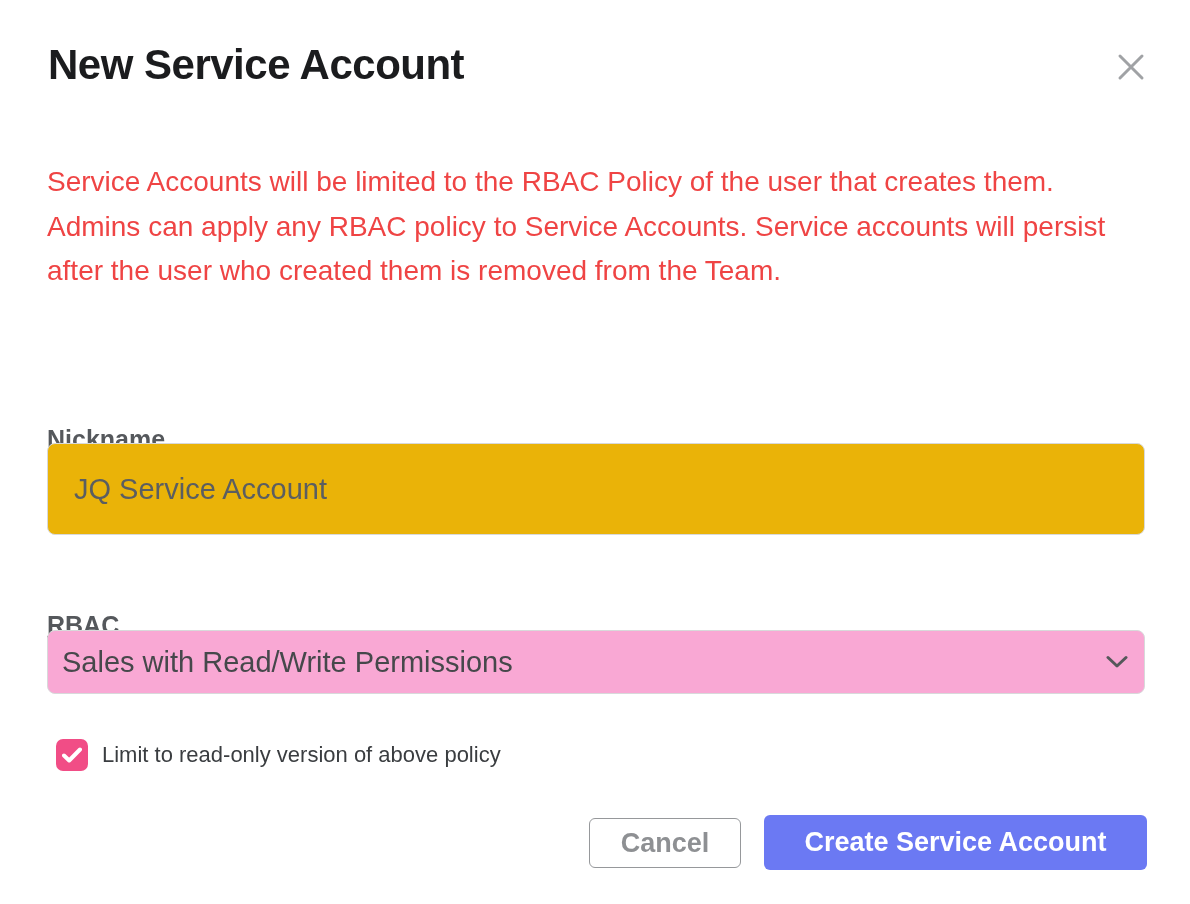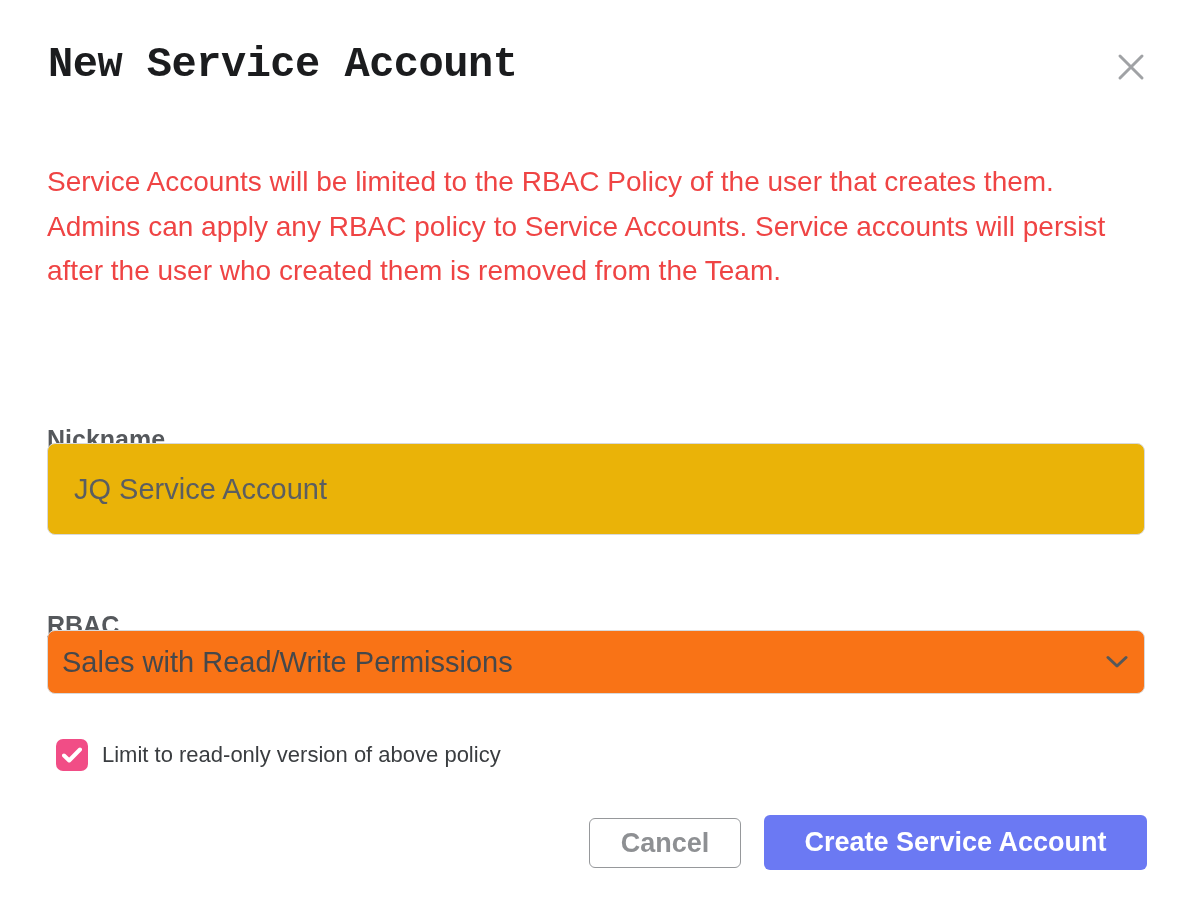--- a/index.html
+++ b/index.html
@@ -7,21 +7,21 @@
   body {
     width: 1190px; height: 904px;
     font-family: "Liberation Sans", sans-serif;
     position: relative; overflow: hidden;
   }
   .modal { position: relative; width: 1190px; height: 904px; background: #fff; }
 
   .modal-title {
     position: absolute; left: 48px; top: 40px;
     font-size: 42px; font-weight: 800; letter-spacing: -0.5px;
-    color: #1b1c1e; line-height: 50px; font-family: Liberation Mono, monospace;
+    color: #1b1c1e; line-height: 50px;
   }
 
   .close-btn {
     position: absolute; left: 1110px; top: 46px;
     width: 42px; height: 42px;
     background: none; border: none; cursor: pointer;
     display: flex; align-items: center; justify-content: center;
   }
 
   .modal-description {
@@ -42,21 +42,21 @@
     border: 1px solid #d8d9da; border-radius: 8px;
     padding: 0 26px; font-size: 29px; color: #5b5e61;
     font-family: "Liberation Sans", sans-serif;
     background: #eab308; outline: none;
   }
 
   .rbac-select {
     position: absolute; left: 47px; top: 630px;
     width: 1098px; height: 64px;
     border: 1px solid #d8d9da; border-radius: 8px;
-    background: #f97316; cursor: pointer;
+    background: #f9a8d4; cursor: pointer;
     display: flex; align-items: center;
     padding: 0 48px 0 14px;
   }
   .rbac-select .select-value {
     font-size: 29px; color: #46484b;
     white-space: nowrap; overflow: hidden;
   }
   .rbac-select .chevron {
     position: absolute; right: 16px; top: 50%; transform: translateY(-50%);
     display: flex; align-items: center;

